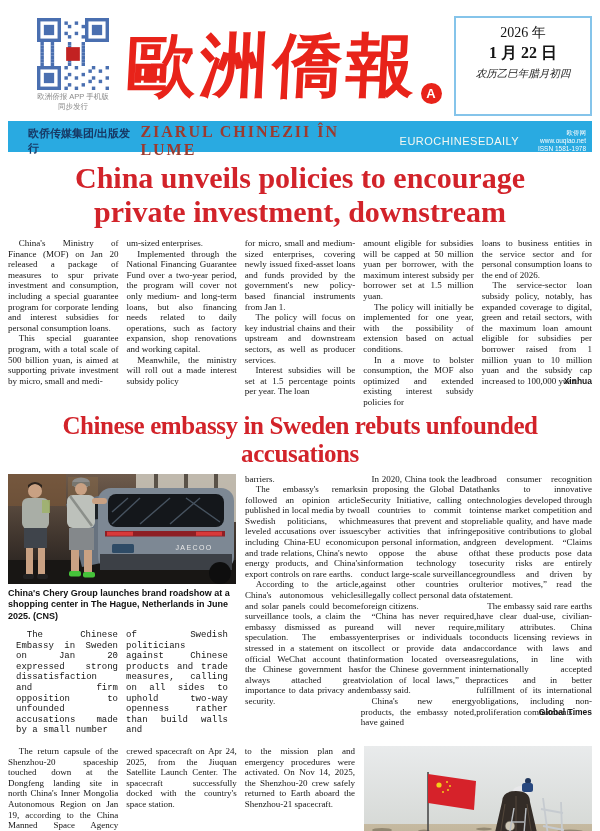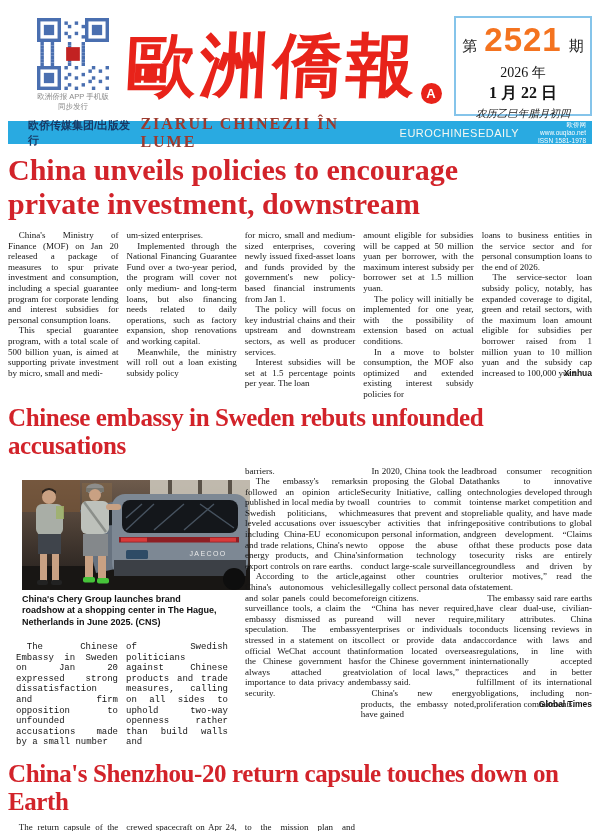--- a/index.html
+++ b/index.html
@@ -22,41 +22,41 @@
   .issue-line{line-height:34px;}
   .issue-fix{font-size:15px;color:#222;}
   .issue-no{font-size:33px;font-weight:700;color:var(--issue-orange,#f4731f);
             font-family:"Liberation Sans",sans-serif;letter-spacing:1px;padding:0 3px;}
   .year-line{font-size:14px;margin-top:1px;}
   .date-line{font-size:16px;font-weight:700;margin-top:1px;}
   .lunar-line{font-size:10.5px;font-style:italic;margin-top:3px;color:#222;}
   
   .banner{height:23px;margin:3px 8px 0;background:var(--banner-blue,#29aae1);
           display:flex;align-items:center;justify-content:space-between;
-          font-family:"Liberation Sans",sans-serif;padding:0 6px 0 20px;}
+          font-family:"Liberation Sans",sans-serif;padding:8px 6px 0 20px;}
   .banner .publisher{color:#173a66;font-weight:700;font-size:11px;}
   .banner .ro{color:#9c3a2e;font-weight:700;font-size:16px;letter-spacing:2px;
               font-family:"Liberation Serif",serif;}
   .banner .en{color:#f4f8f2;font-weight:400;font-size:11px;letter-spacing:0.5px;}
   .web-box{text-align:right;color:#fdfdfd;font-size:6.5px;line-height:8px;}
   
-  .hl{color:var(--headline-red,#d2232a);text-align:left;font-weight:700;margin:0;}
+  .hl{color:var(--headline-red,#d2232a);text-align:center;font-weight:700;margin:0;}
   .hl1{font-size:30px;line-height:34px;margin:9px 8px 9px;}
   .hl2{font-size:25px;line-height:28px;letter-spacing:-0.4px;margin:4px 8px 6px;}
   
   .cols{display:flex;gap:8px;margin:0 8px;}
   .col{flex:1;min-width:0;}
   .paras p{margin:0;font-size:9px;line-height:10.6px;text-align:justify;text-indent:1.2em;}
   .paras p.cont{text-indent:0;}
   .byline{font-family:"Liberation Sans",sans-serif;font-weight:700;font-size:8.5px;
           text-align:right;margin-top:-10px;}
   
   .a2-grid{display:flex;gap:9px;margin:2px 8px 0;}
   .a2-left{width:228px;flex:none;}
-  figure{margin:14px;}
+  figure{margin:0;}
   figure svg{display:block;}
   figcaption{font-family:"Liberation Sans",sans-serif;font-weight:700;font-size:9px;
              line-height:11.5px;margin:4px 0 6px;color:#101010;}
   .a2-left .cols{margin:8px;gap:8px;font-family:Liberation Mono, monospace;}
   .a2-right{flex:1;display:flex;gap:0;min-width:0;}
   
   .a3-grid{display:flex;gap:9px;margin:2px 8px 0;}
   .a3-cols{width:347px;flex:none;display:flex;gap:8px;}
   .a3-photo{width:228px;flex:none;}
 </style>
@@ -141,25 +141,20 @@
       <div class="qr-cap">
         <div>欧洲侨报 APP 手机版</div>
         <div>同步发行</div>
       </div>
     </div>
     <div class="title-block">
       <span class="calligraphy">歐洲僑報</span>
       <span class="edition-badge">A</span>
     </div>
     <div class="date-box">
-      <div class="issue-line">
-        <span class="issue-fix">第</span>
-        <span class="issue-no">2521</span>
-        <span class="issue-fix">期</span>
-      </div>
       <div class="year-line">2026 年</div>
       <div class="date-line">1 月 22 日</div>
       <div class="lunar-line">农历乙巳年腊月初四</div>
     </div>
   </header>
 
   <div class="banner">
     <span class="publisher">欧侨传媒集团/出版发行</span>
     <span class="ro">ZIARUL CHINEZII ÎN LUME</span>
     <span class="en">EUROCHINESEDAILY</span>
@@ -178,21 +173,21 @@
       <div class="col">
           <div class="paras">
             <p>China's Ministry of Finance (MOF) on Jan 20 released a package of measures to spur private investment and consumption, including a special guarantee program for corporate lending and interest subsidies for personal consumption loans.</p>
             <p>This special guarantee program, with a total scale of 500 billion yuan, is aimed at supporting private investment by micro, small and medi-</p>
           </div>
         </div>
       <div class="col">
           <div class="paras">
             <p class="cont">um-sized enterprises.</p>
             <p>Implemented through the National Financing Guarantee Fund over a two-year period, the program will cover not only medium- and long-term loans, but also financing needs related to daily operations, such as factory expansion, shop renovations and working capital.</p>
-            <p>Meanwhile, the ministry will roll out a loan existing subsidy policy</p>
+            <p>Meanwhile, the ministry will roll out a made interest subsidy policy</p>
           </div>
         </div>
       <div class="col">
           <div class="paras">
             <p class="cont">for micro, small and medium-sized enterprises, covering newly issued fixed-asset loans and funds provided by the government's new policy-based financial instruments from Jan 1.</p>
             <p>The policy will focus on key industrial chains and their upstream and downstream sectors, as well as producer services.</p>
             <p>Interest subsidies will be set at 1.5 percentage points per year. The loan</p>
           </div>
         </div>
       <div class="col">
@@ -305,21 +300,20 @@
               <p class="cont">broad consumer recognition thanks to innovative technologies developed through intense market competition and reliable quality, and have made positive contributions to global green development. “Claims that these products pose data security risks are entirely groundless and driven by ulterior motives,” read the statement.</p>
               <p>The embassy said rare earths have clear dual-use, civilian-military attributes. China conducts licensing reviews in accordance with laws and regulations, in line with internationally accepted practices and in better fulfillment of its international obligations, including non-proliferation commitments.</p>
             </div>
           <div class="byline">Global Times</div>
         </div>
       </div>
     </div>
   </section>
 
   <section>
-    <h2 class="hl hl2">China's Shenzhou-20 return capsule touches down on Earth</h2>
     <div class="a3-grid">
       <div class="a3-cols">
         <div class="col">
             <div class="paras">
               <p>The return capsule of the Shenzhou-20 spaceship touched down at the Dongfeng landing site in north China's Inner Mongolia Autonomous Region on Jan 19, according to the China Manned Space Agency (CMSA).</p>
             </div>
           </div>
         <div class="col">
             <div class="paras">
               <p class="cont">crewed spacecraft on Apr 24, 2025, from the Jiuquan Satellite Launch Center. The spacecraft successfully docked with the country's space station.</p>

